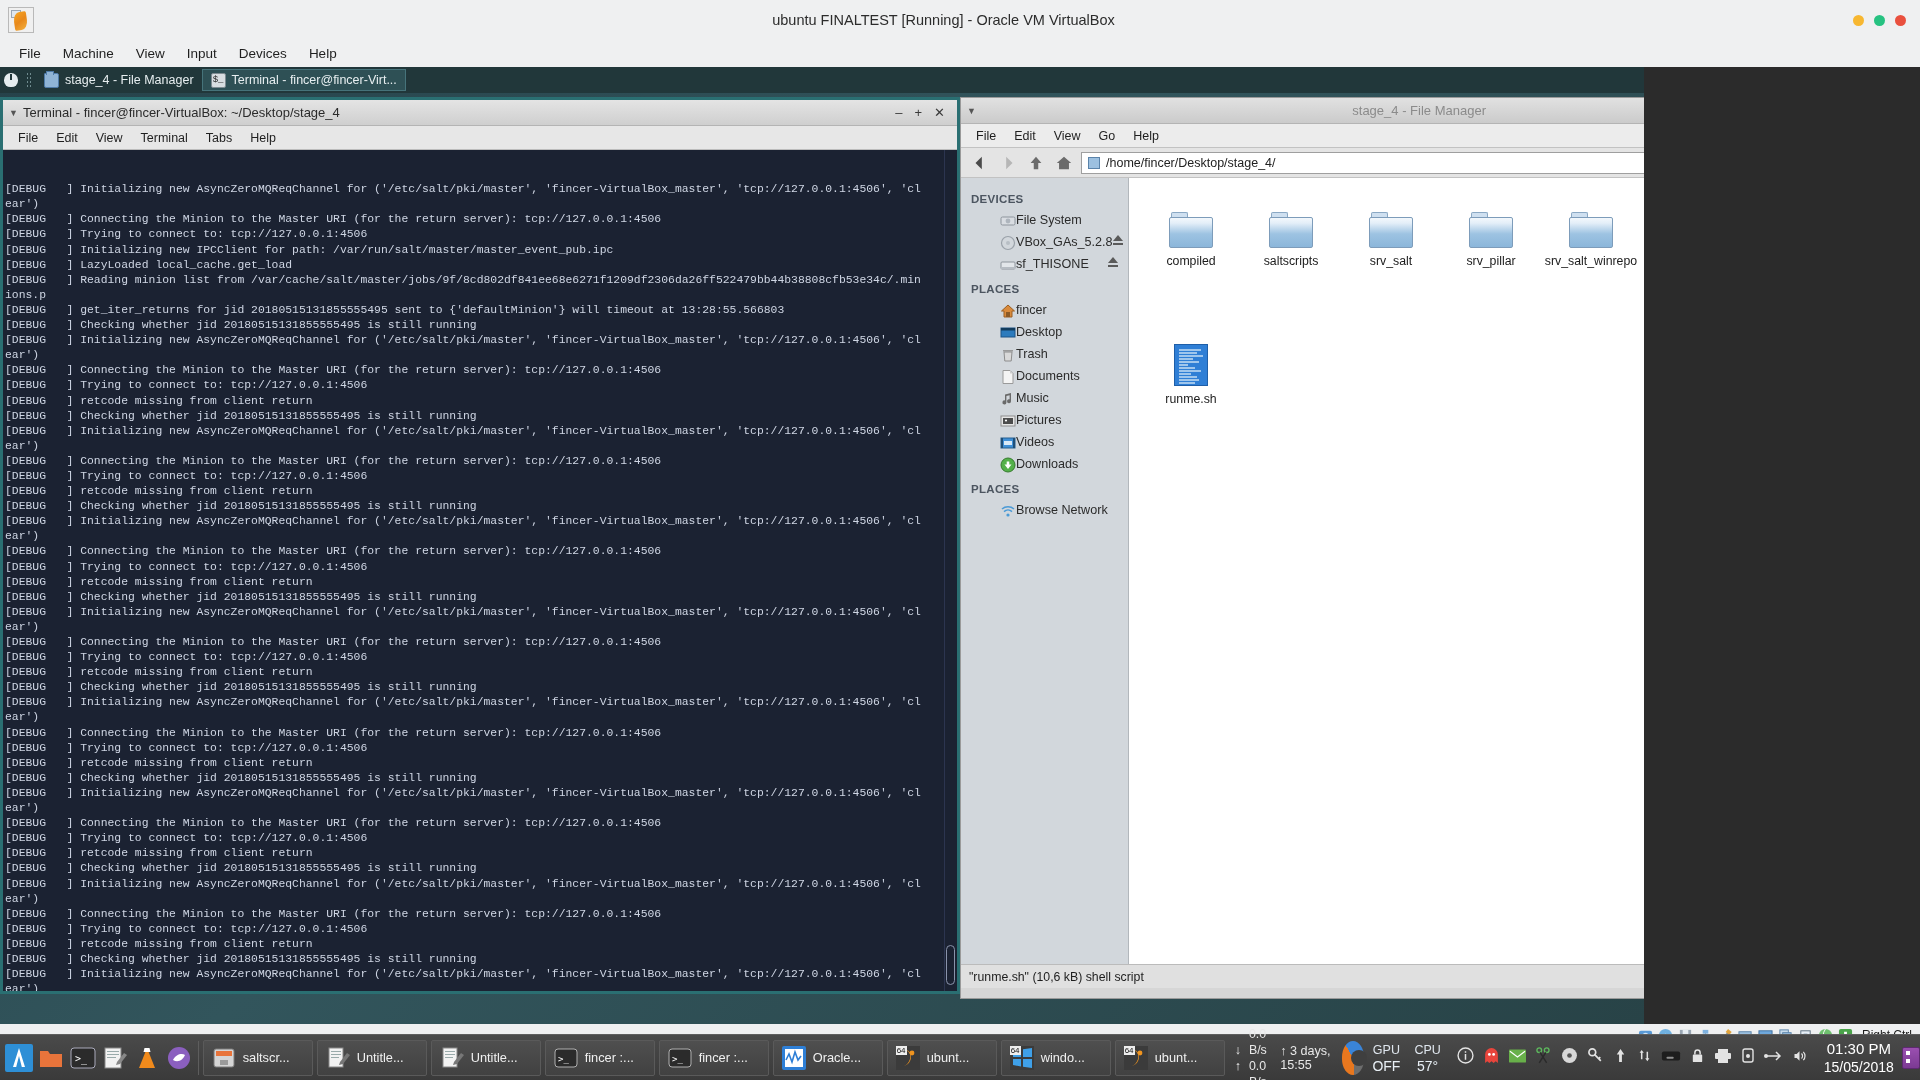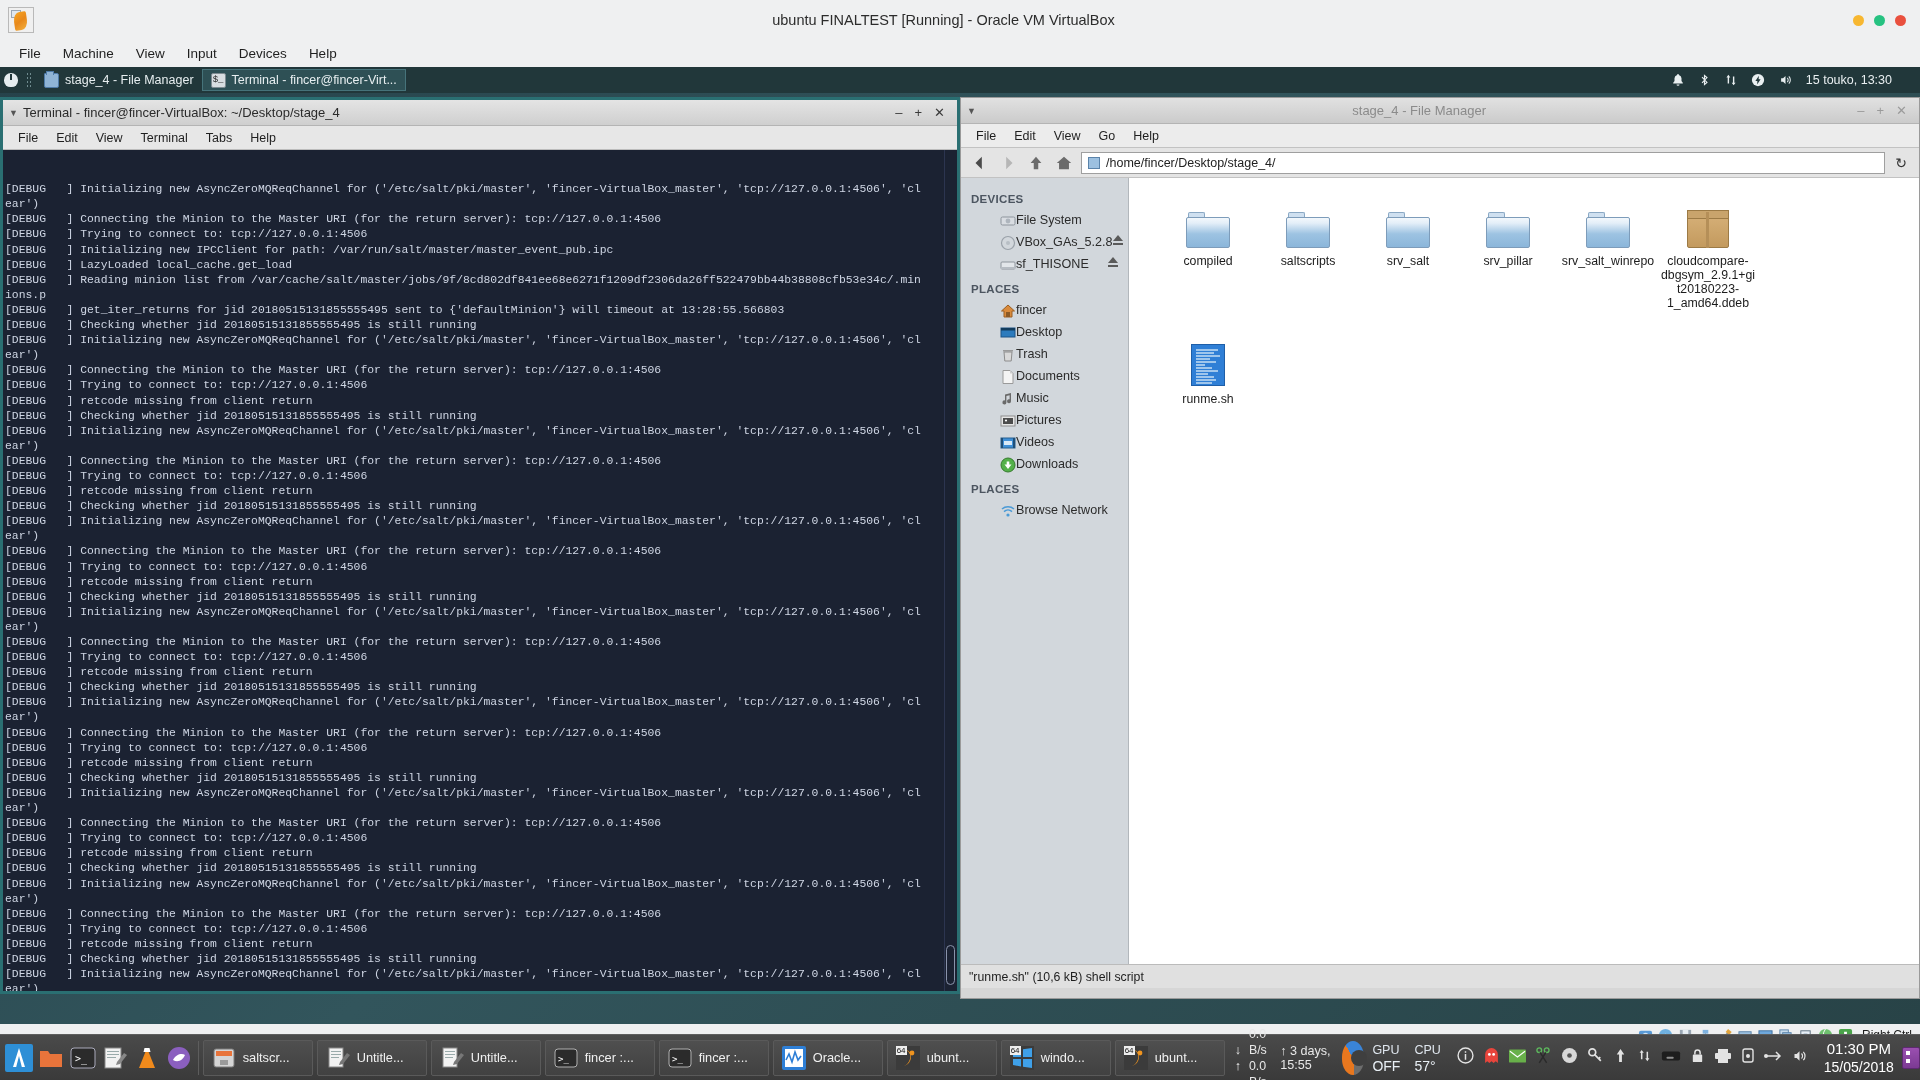--- a/index.html
+++ b/index.html
@@ -33,21 +33,21 @@
   .vbox-win-btns .dot { width: 11px; height: 11px; border-radius: 50%; }
 
   .vbox-menubar {
     position: absolute; left: 0; top: 40px; width: 1920px; height: 27px;
     background: #eff0f1; display: flex; align-items: center; padding-left: 8px;
   }
   .vbox-menubar .mi { font-size: 13.5px; color: #1f1f1f; padding: 3px 11px; }
 
   
   .guest {
-    position: absolute; left: 0; top: 67px; width: 1920px; height: 957px;
+    position: absolute; left: 0; top: 67px; width: 1644px; height: 957px;
     background: #2e4a4f;
     background-image: linear-gradient(135deg,#26424a 0%, #32555c 45%, #284347 100%);
     overflow: hidden;
   }
 
   
   .guest-panel {
     position: absolute; left: 0; top: 0; width: 1920px; height: 26px;
     background: #21373a; display: flex; align-items: center;
   }
@@ -123,21 +123,21 @@
   .fm-sidebar {
     width: 168px; background: #d2d7dc; border-right:1px solid #b2b7bc;
     padding-top: 8px; overflow:hidden;
   }
   .side-head { font-size:11.5px; font-weight:bold; color:#4c5560; padding: 7px 10px 5px 10px; letter-spacing:.3px;}
   .side-item { display:flex; align-items:flex-start; padding: 3px 10px; font-size:12.6px; color:#2b2b2b; height:22px;margin-left:29px;}
   .side-item .eject { margin-left:auto; width:0;height:0;border-left:5px solid transparent;border-right:5px solid transparent;border-bottom:6px solid #5a5a5a;position:relative;}
   .side-item .eject:after{content:"";position:absolute;left:-5px;top:8px;width:10px;height:2px;background:#5a5a5a;}
   .si-icon { width:16px;height:16px;flex:0 0 16px;}
 
-  .fm-content { flex:1; background:#fff; position:relative; padding: 14px 0 0 29px;}
+  .fm-content { flex:1; background:#fff; position:relative; padding: 14px 0 0 12px;}
   .icon-grid { display:flex; flex-wrap:wrap; align-content:flex-start; }
   .icon-cell { width: 100px; padding: 6px 2px; text-align:center; }
   .icon-art { height: 50px; display:flex; align-items:flex-end; justify-content:center; }
   .icon-label { font-size:12.3px; color:#1c1c1c; margin-top:6px; line-height:14px; word-wrap:break-word;}
   .folder-ico { width:44px; height:36px; position:relative; }
   .folder-ico .tab { position:absolute; left:2px; top:0; width:17px; height:6px; background:#cfe0f0; border:1px solid #8aa8c4; border-bottom:none; border-radius:2px 2px 0 0;}
   .folder-ico .body { position:absolute; left:0; top:5px; width:44px; height:31px; border:1px solid #7d9cba; border-radius:2px;
      background: linear-gradient(#f3f8fc 0%, #e3eef8 18%, #9dc3e2 55%, #8bb6da 100%); }
   .deb-ico { width:42px; height:40px; position:relative; }
   .deb-ico .box { position:absolute; left:0; top:4px; width:42px; height:36px; background:linear-gradient(#d7b179,#c39a5e); border:1px solid #9c7a45; border-radius:2px;}
@@ -169,21 +169,21 @@
     background: linear-gradient(#4f4f4f,#414141); border:1px solid #5a5a5a; border-radius:2px;
     color:#f0f0f0; font-size:12.8px; min-width:110px; max-width:118px; overflow:hidden; white-space:nowrap;
   }
   .tb-task .tk { width:24px; height:24px; flex:0 0 24px; position:relative;}
   .net-stats { display:flex; align-items:center; gap:8px; color:#e8e8e8; font-size:12.4px; padding:0 10px;}
   .net-stats .col { display:flex; flex-direction:column; line-height:16px;}
   .uptime { color:#e8e8e8; font-size:12.6px; padding-right:4px;}
   .donut { width:34px;height:34px;border-radius:50%; background: conic-gradient(#3a84d8 0deg 120deg, #6d6d6d 120deg 175deg, #e8771e 175deg 330deg, #3a84d8 330deg 360deg); position:relative;}
   .donut:after{content:"";position:absolute;left:9px;top:9px;width:16px;height:16px;border-radius:50%;background:#3f3f3f;}
   .gpucpu { display:flex; gap:14px; color:#dfe6ee; font-size:12.5px; padding:0 8px;}
-  .gpucpu .blk { text-align:left; line-height:16px;}
+  .gpucpu .blk { text-align:center; line-height:16px;}
   .gpucpu .val { font-size:14px; color:#e9f0f6;}
   .tray { display:flex; align-items:center; gap:9px; padding:0 8px;}
   .host-clock { color:#fff; font-size:15px; line-height:19px; text-align:center; padding:0 8px;}
   .host-clock .d { font-size:14px;}
   .purple-ico { width:26px;height:22px;background:linear-gradient(#9a4fb0,#7b3a93); border:1px solid #5d2a70; border-radius:2px; position:relative;}
   .purple-ico:before{content:"";position:absolute;left:3px;top:3px;width:4px;height:4px;background:#fff;}
   .purple-ico:after{content:"";position:absolute;left:3px;top:11px;width:4px;height:4px;background:#fff;}
 </style>
 </head>
 <body>

